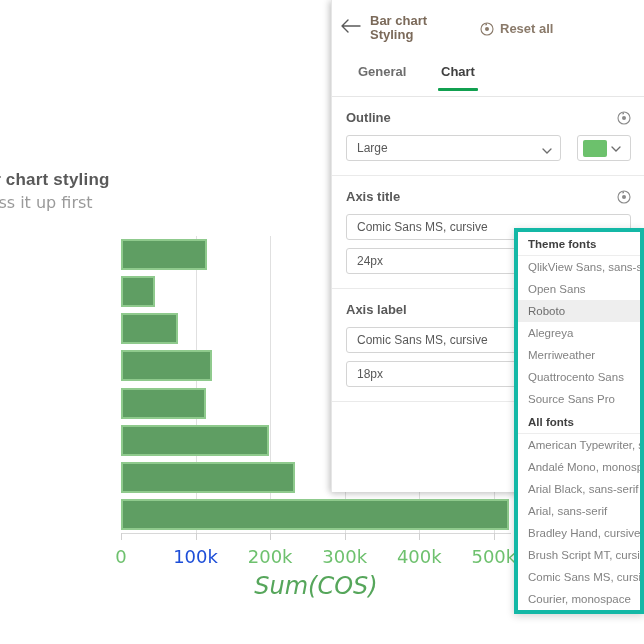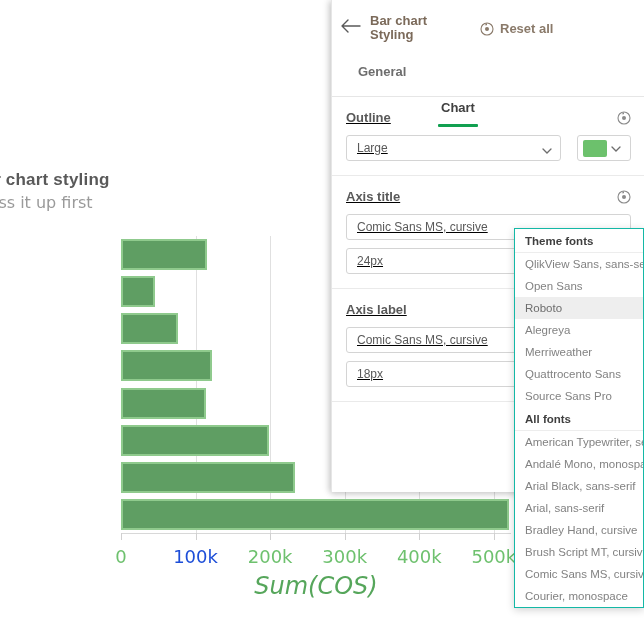--- a/index.html
+++ b/index.html
@@ -53,21 +53,20 @@
     font-style:italic;
   }
 
   
   #panel{
     position:absolute;left:331px;top:0;width:313px;height:492px;
     background:#ffffff;
     box-shadow:-3px 0 6px rgba(0,0,0,.13), 0 3px 6px rgba(0,0,0,.13);
     border-left:1px solid #e6e6e6;
     overflow:hidden;
-    text-decoration:underline;
   }
   #panel-header{position:relative;height:56px;}
   #back-arrow{
     position:absolute;left:9px;top:18px;width:22px;height:16px;
     cursor:pointer;color:#595959;
   }
   #panel-title{
     position:absolute;left:38px;top:14px;
     font-size:13px;font-weight:bold;color:#7b6a5a;line-height:14px;
   }
@@ -77,21 +76,21 @@
     font-size:13px;font-weight:bold;color:#8a7a6a;cursor:pointer;
     display:flex;align-items:center;gap:6px;
   }
   #reset-icon{display:inline-block;width:14px;height:14px;}
 
   #tabs{position:relative;height:40px;border-bottom:1px solid #e6e6e6;}
   .tab{
     position:absolute;top:8px;font-size:13px;font-weight:bold;
     color:#6d6d6d;cursor:pointer;padding-bottom:12px;
   }
-  .tab.active{color:#404040;margin-top:36px;}
+  .tab.active{color:#404040;}
   .tab.active::after{
     content:"";position:absolute;left:-3px;right:-3px;bottom:0;
     height:3px;background:#11a050;border-radius:1px;
   }
   #tab-general{left:26px;}
   #tab-chart{left:109px;}
 
   .section{padding:13px 14px 14px 14px;border-bottom:1px solid #eaeaea;}
   .sec-head{
     display:flex;align-items:center;justify-content:space-between;
@@ -118,21 +117,21 @@
   .slider-wrap{padding:6px 0 2px 0;}
   .slider-track{position:relative;height:5px;background:#0a8b42;border-radius:3px;}
 
   .stack > .select{margin-bottom:8px;}
   .stack > .select:last-child{margin-bottom:0;}
 
   
   #font-dropdown{
     position:absolute;left:514px;top:228px;width:130px;
     background:#fff;
-    border:1px solid #14b8a6;
+    border:4px solid #14b8a6;
     box-shadow:0 2px 8px rgba(0,0,0,.18);
     font-size:11.5px;
     overflow:hidden;
     box-sizing:border-box;
   }
   .fd-group{
     padding:6px 10px 5px 10px;font-weight:bold;color:#3f3f3f;
     border-bottom:1px solid #ededed;
   }
   .fd-item{

